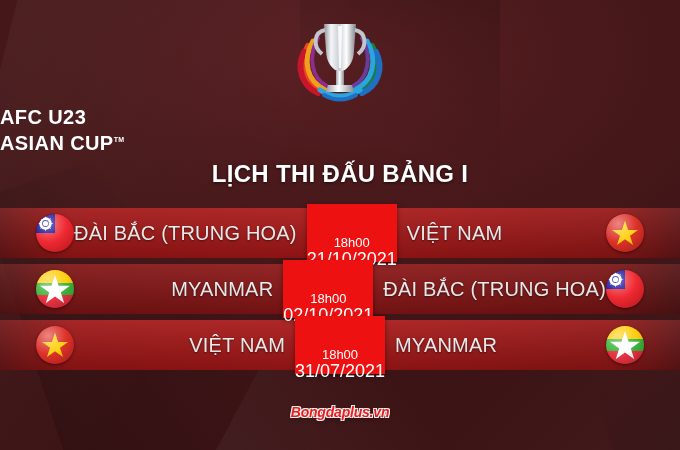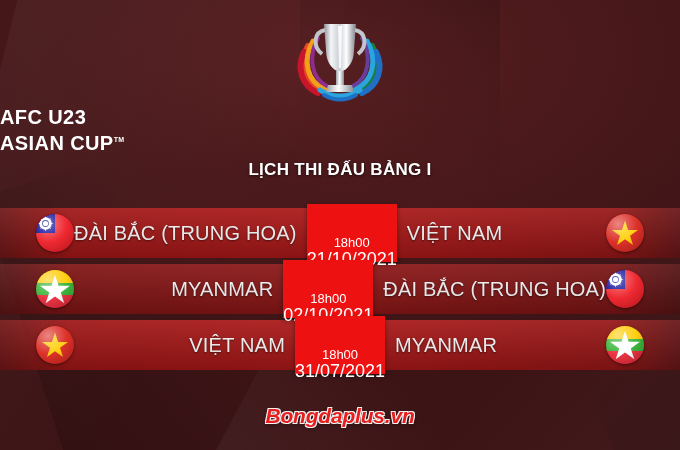--- a/index.html
+++ b/index.html
@@ -71,21 +71,21 @@
   }
 
   
   #title {
     position: absolute;
     top: 160px;
     left: 0;
     width: 680px;
     text-align: center;
     color: #ffffff;
-    font-size: 17px;
+    font-size: 24px;
     font-weight: bold;
     letter-spacing: 0.3px;
     text-shadow: 0 1px 3px rgba(0,0,0,0.6);
   }
 
   
   #rows {
     position: absolute;
     top: 208px;
     left: 0;
@@ -190,21 +190,21 @@
   .star-svg { position: absolute; left: 50%; top: 50%; transform: translate(-50%,-50%); }
 
   
   #watermark {
     position: absolute;
     top: 404px;
     left: 0;
     width: 680px;
     text-align: center;
     color: #e81d1d;
-    font-size: 21px;
+    font-size: 14px;
     font-weight: bold;
     font-style: italic;
     letter-spacing: -0.2px;
     text-shadow:
       -1px -1px 0 #f2f2f2,  1px -1px 0 #f2f2f2,
       -1px  1px 0 #f2f2f2,  1px  1px 0 #f2f2f2,
        0 2px 4px rgba(0,0,0,0.45);
   }
 </style>
 </head>

